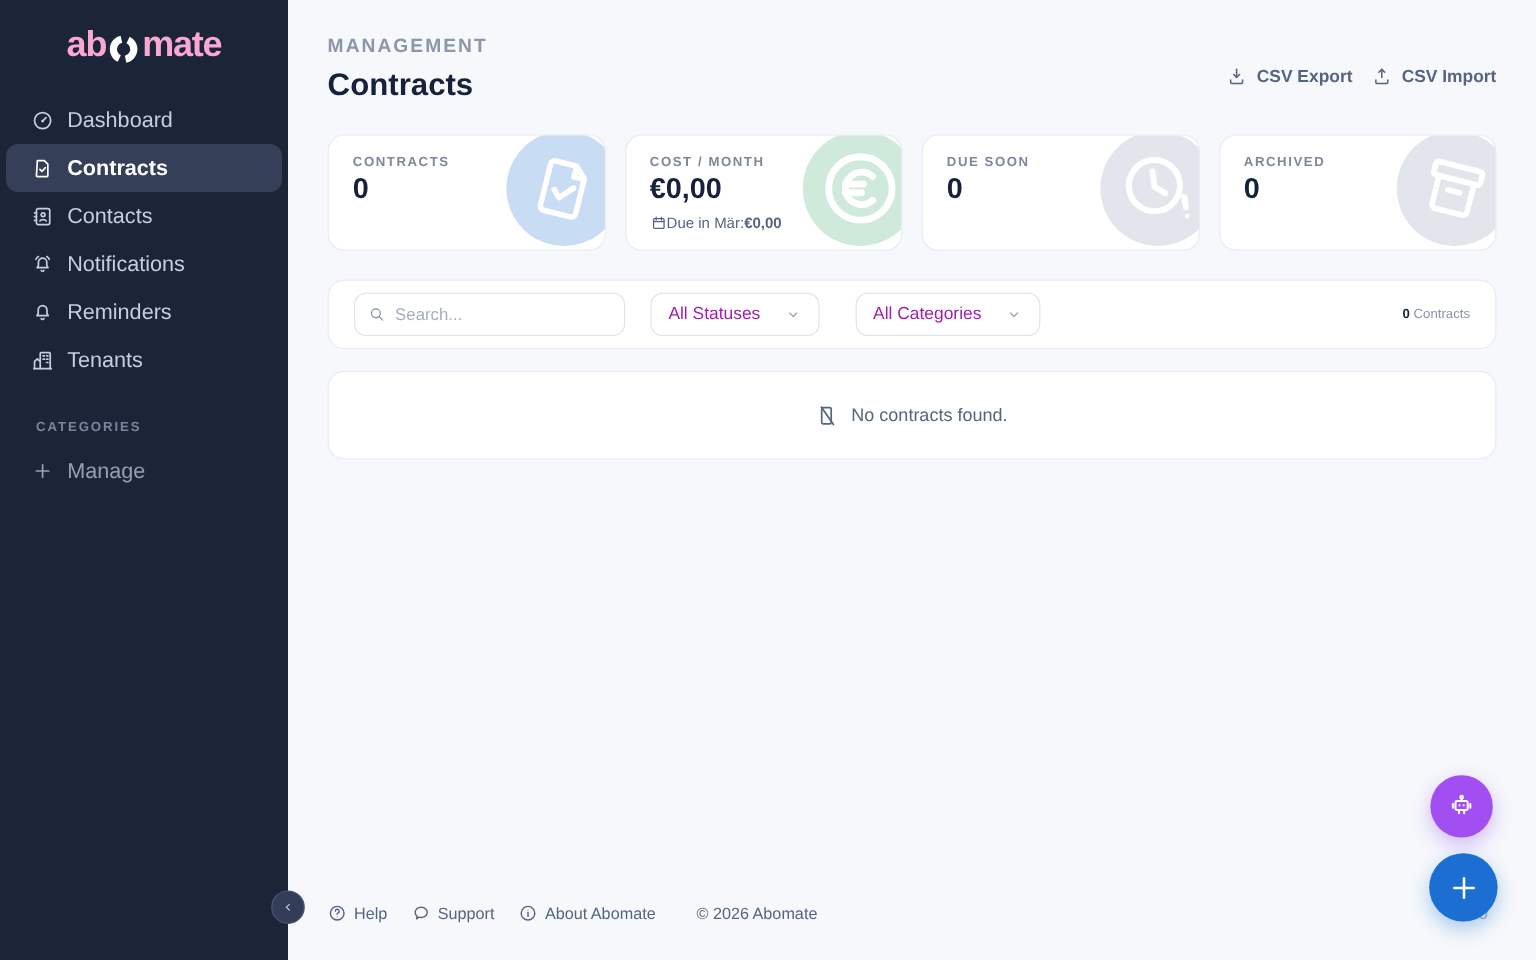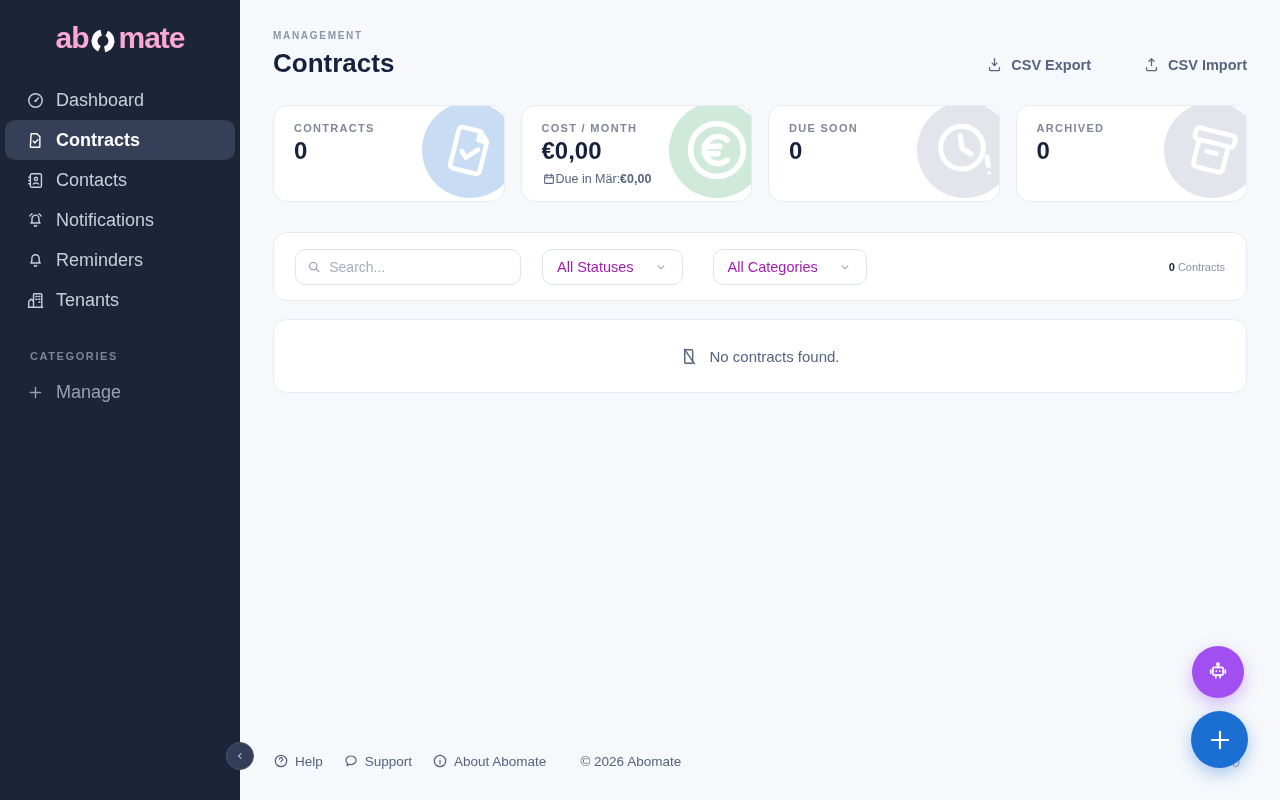--- a/index.html
+++ b/index.html
@@ -36,39 +36,39 @@
                border-radius:12px; height:41px; padding:0 12px 0 7px; cursor:pointer; }
   .avatar { width:31px; height:31px; border-radius:50%; color:#fff; font-size:12px; font-weight:700;
             display:flex; align-items:center; justify-content:center; }
   .user-meta { line-height:1.25; }
   .user-name { font-size:13.5px; font-weight:700; color:#54637f; }
   .user-role { font-size:12px; color:#8a93a6; }
   .chip-chevron { color:#9aa3b3; margin-left:6px; }
 
   .content { flex:1; padding:30px 33px 0; position:relative; }
   .page-head { display:flex; justify-content:space-between; align-items:flex-end; }
-  .eyebrow { font-size:10px; font-weight:700; letter-spacing:1.7px; color:#8d96a8; }
+  .eyebrow { font-size:16px; font-weight:700; letter-spacing:1.7px; color:#8d96a8; }
   .page-title { font-size:26px; font-weight:800; color:#16223c; margin-top:7px; }
-  .csv-actions { display:flex; gap:52px; align-items:center; margin-bottom:6px; }
+  .csv-actions { display:flex; gap:16px; align-items:center; margin-bottom:14px; }
   .csv-btn { display:flex; align-items:center; gap:8px; color:#55647f; font-size:14.5px; font-weight:600; cursor:pointer; }
 
   .stats { display:flex; gap:16px; margin-top:26px; }
   .stat-card { flex:1; background:#fff; border:1px solid #e7ecf3; border-radius:14px; height:97px;
                position:relative; overflow:hidden; padding:16px 20px; }
   .stat-label { font-size:11px; font-weight:700; letter-spacing:1.3px; color:#7e879b; position:relative; z-index:2; }
   .stat-value { font-size:24px; font-weight:800; color:#16223c; margin-top:3px; position:relative; z-index:2; }
   .stat-sub { margin-top:7px; font-size:12.5px; color:#55647f; display:flex; align-items:center; 
               position:relative; z-index:2; }
   .stat-sub b { font-weight:700; }
   .stat-bubble { position:absolute; width:96px; height:96px; border-radius:50%; right:-14px; top:-4px;
                  display:flex; align-items:center; justify-content:center; z-index:1; }
   .stat-bubble svg { fill:none; stroke:#fff; stroke-width:1.9; stroke-linecap:round; stroke-linejoin:round; }
   .rot-r { transform:rotate(14deg); } .rot-l { transform:rotate(-8deg); }
 
-  .filter-card { margin-top:30px; background:#fff; border:1px solid #e7ecf3; border-radius:14px; height:69px;
+  .filter-card { margin-top:24px; background:#fff; border:1px solid #e7ecf3; border-radius:14px; height:58px;
                  display:flex; align-items:center; padding:0 21px; gap:21px; }
   .search-box { width:226px; height:36px; border:1px solid #dde4ee; border-radius:10px; background:#fff;
                 display:flex; align-items:center; gap:8px; padding:0 11px; color:#8a93a6; }
   .search-box input { border:none; outline:none; background:transparent; font-size:14px; color:#16223c;
                       width:100%; font-family:inherit; }
   .search-box input::placeholder { color:#a6aebd; }
   .select { height:36px; border:1px solid #dde4ee; border-radius:10px; background:#fff; display:flex;
             align-items:center; gap:20px; padding:0 14px; font-size:14.5px; color:#a21caf; font-weight:500; cursor:pointer; }
   .select.second { margin-left:9px; }
   .select .sel-chevron { color:#9aa3b3; }

